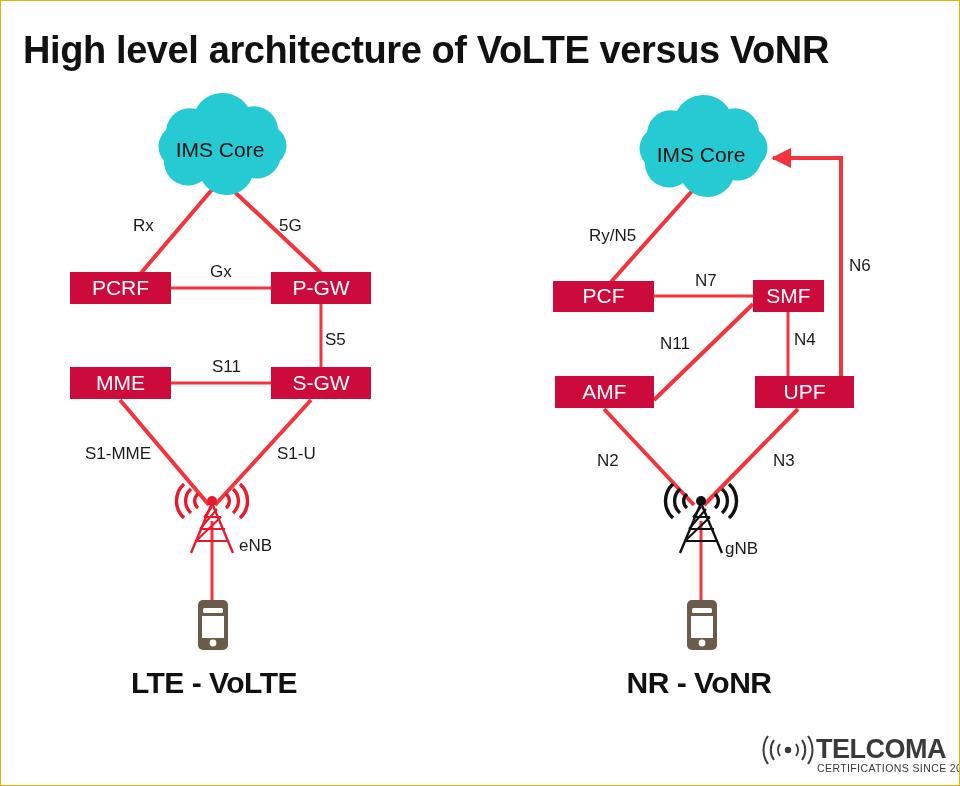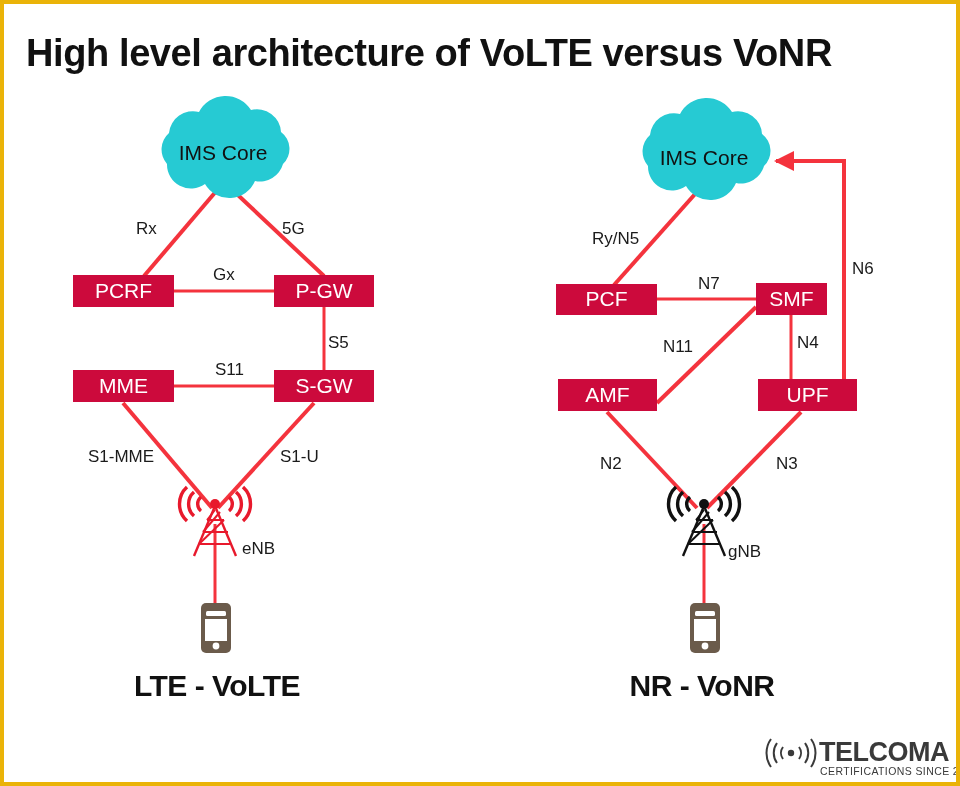--- a/index.html
+++ b/index.html
@@ -9,21 +9,21 @@
     background: #ffffff;
   }
   body {
     font-family: "Liberation Sans", sans-serif;
   }
   #page {
     position: relative;
     width: 960px;
     height: 786px;
     background: #ffffff;
-    border: 4px solid #eab308;
+    border: 1px solid #eab308;
     box-sizing: border-box;
     overflow: hidden;
   }
   #diagram {
     position: absolute;
     left: 0;
     top: 0;
     width: 960px;
     height: 786px;
   }

